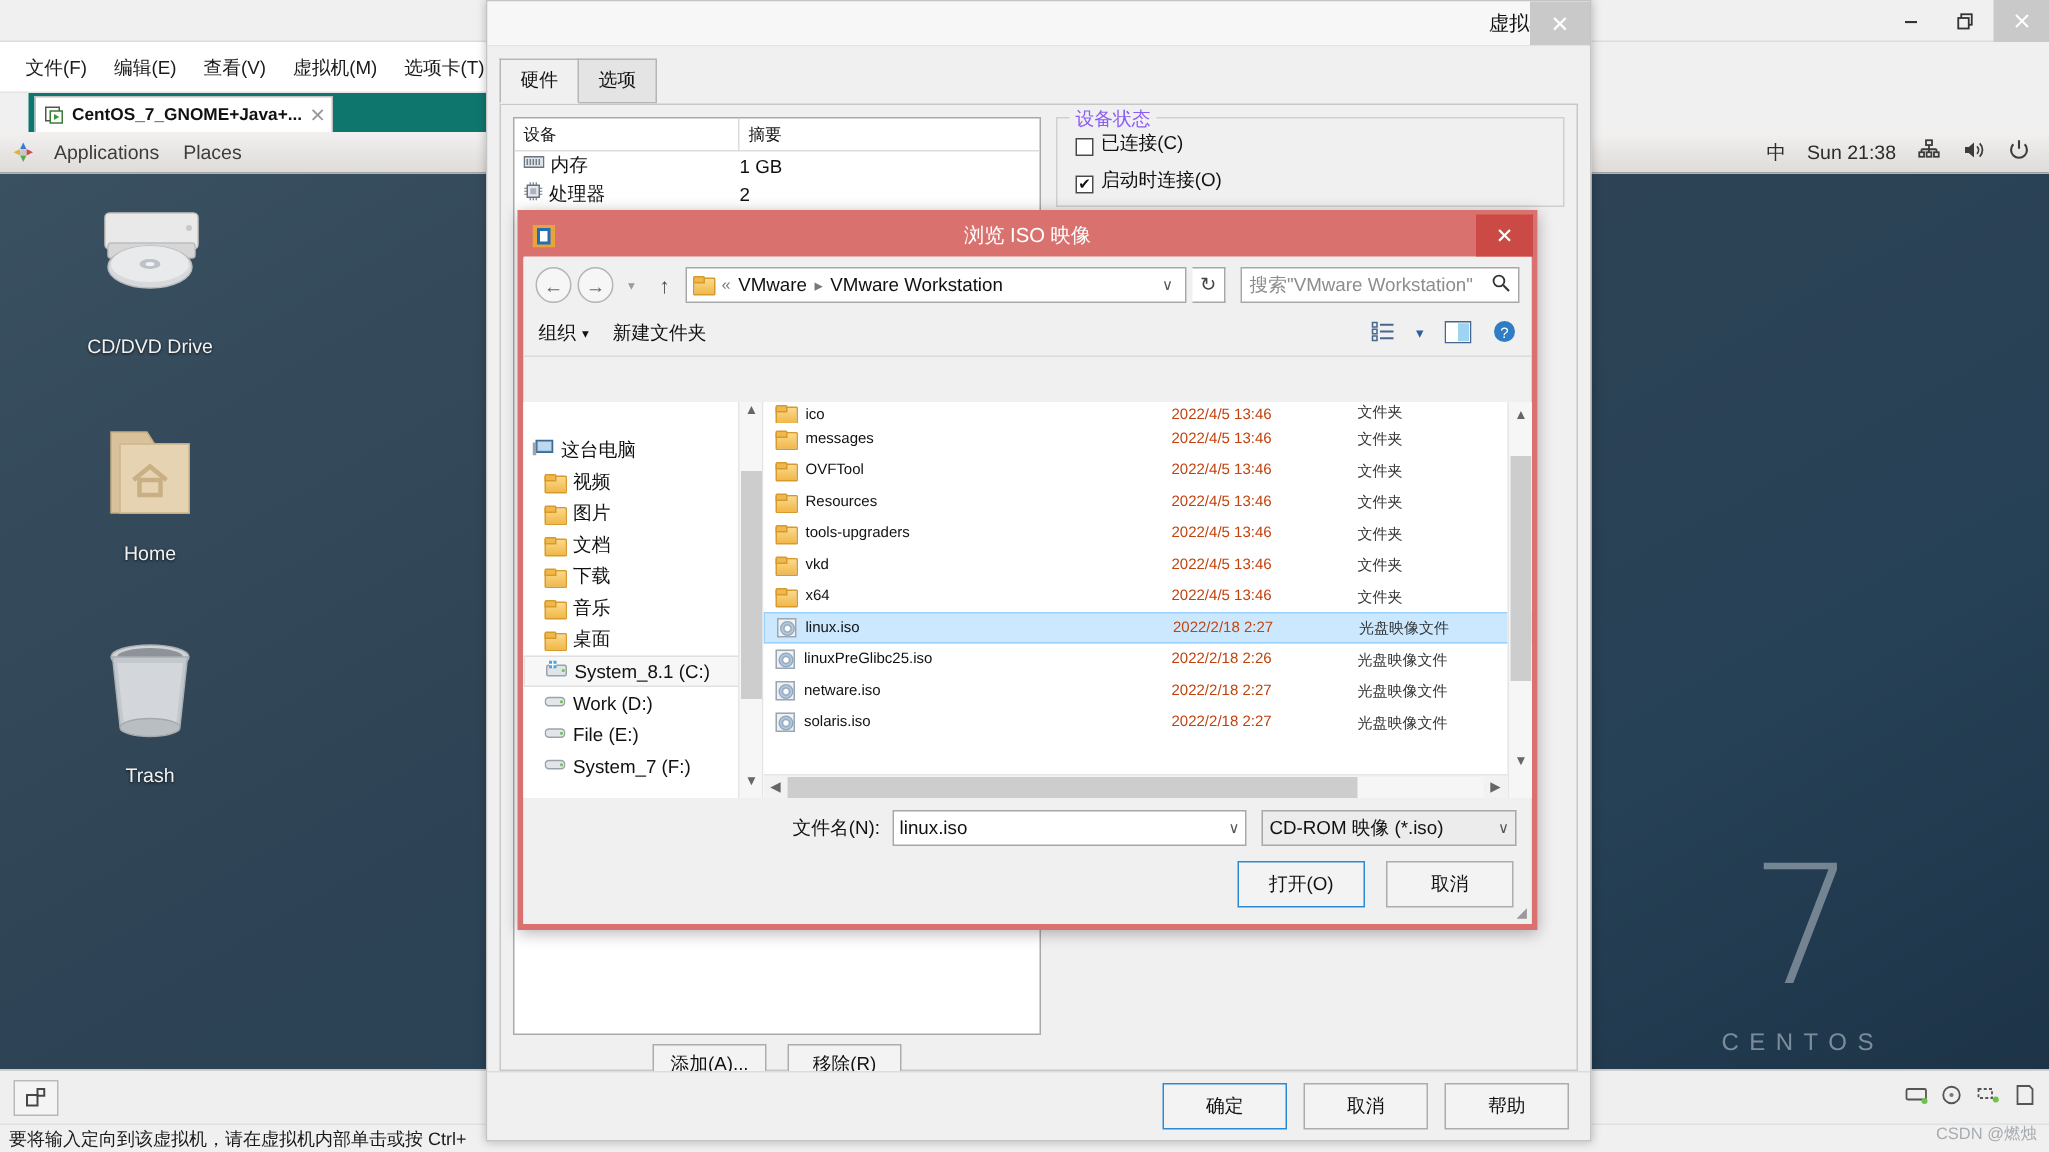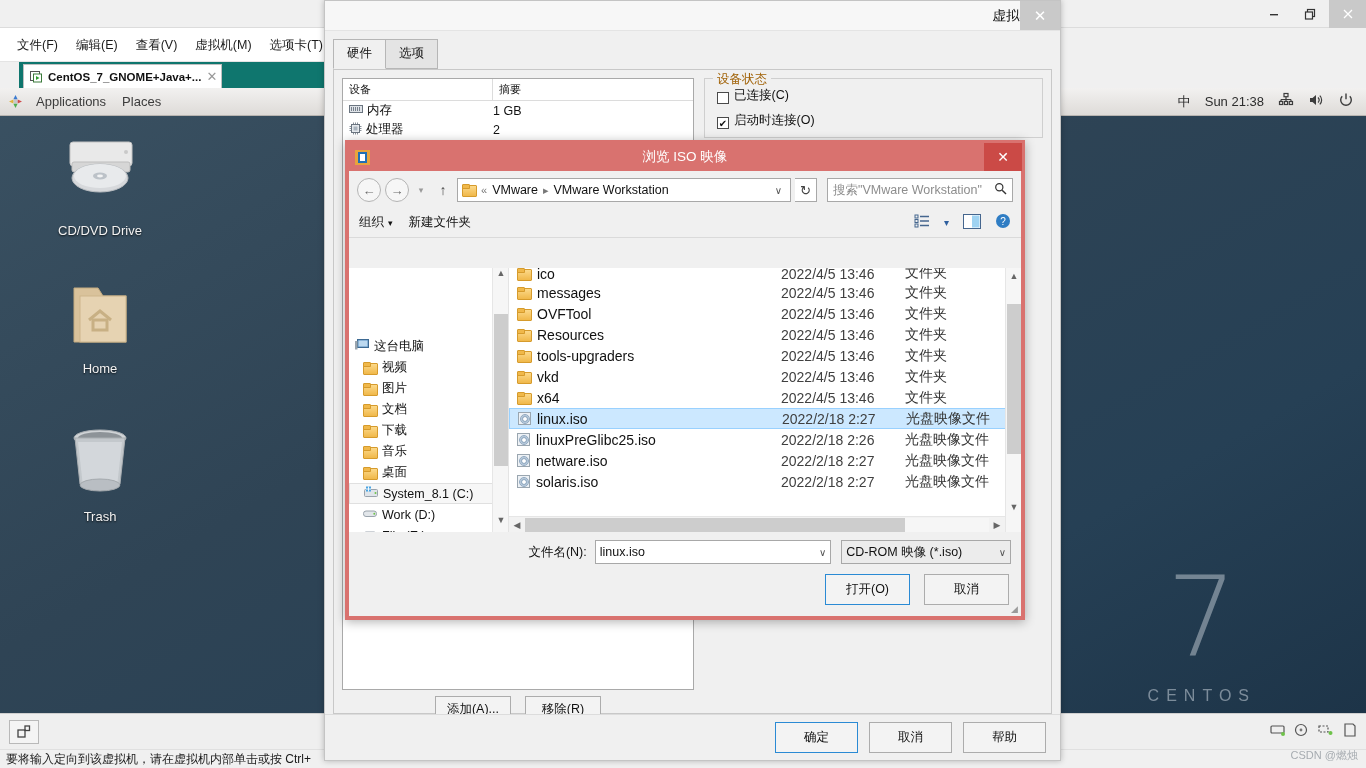--- a/index.html
+++ b/index.html
@@ -146,38 +146,38 @@
     position: absolute; left: 8px; top: 8px; width: 352px; height: 612px;
     background: #fff; border: 1px solid #a9a9a9;
   }
   .devlist .hdr { display: flex; height: 22px; border-bottom: 1px solid #dcdcdc; }
   .devlist .hdr div {
     font-size: 11px; color: #111; padding: 3px 6px; border-right: 1px solid #dcdcdc;
   }
   .devlist .hdr .c1 { width: 150px; }
   .devlist .hdr .c2 { flex: 1; border-right: none; }
   .devrow { display: flex; height: 19px; align-items: center; font-size: 12.5px; color: #111; }
-  .devrow .n { width: 150px; padding-left: 6px; display: flex; align-items: center; gap: 4px; }
+  .devrow .n { width: 150px; padding-left: 6px; display: flex; align-items: center; gap: 4px; font-family: Liberation Mono, monospace; }
   .devrow .s { flex: 1; }
   .addrem {
     position: absolute; left: 8px; top: 626px; width: 352px;
     display: flex; justify-content: center; gap: 14px;
   }
   .btn {
     min-width: 76px; padding: 4px 10px; font-size: 12.5px; text-align: center;
     border: 1px solid #acacac; background: #f3f3f3; color: #111;
   }
   .btn.primary { border: 1px solid #2a8ad4; }
   .devstatus {
     position: absolute; left: 370px; top: 8px; right: 8px; height: 60px;
     border: 1px solid #cfcfcf;
   }
   .devstatus .legend {
     position: absolute; left: 8px; top: -8px; background: #f0f0f0;
-    padding: 0 4px; font-size: 12.5px; color: #a16207;
+    padding: 0 4px; font-size: 12.5px; color: #8b5cf6;
   }
   .chkrow { display: flex; align-items: flex-end; gap: 5px; font-size: 12.5px; color: #111; margin: 8px 0 0 12px; }
   .chkbox {
     width: 12px; height: 12px; border: 1px solid #4a4a4a; background: #fff;
     display: flex; align-items: center; justify-content: center; font-size: 10px; color: #111;
   }
   .vmset-footer {
     position: absolute; left: 0; right: 0; bottom: 0; height: 46px;
     border-top: 1px solid #dcdcdc; background: #f0f0f0;
     display: flex; align-items: center; justify-content: flex-end; gap: 11px; padding-right: 14px;
@@ -240,46 +240,46 @@
 
   .panes { position: absolute; left: 0; top: 96px; right: 0; bottom: 84px; display: flex; background: #fff; }
   .navpane {
     width: 160px; background: #fff; border-right: 1px solid #e4e4e4;
     padding-top: 22px; overflow: hidden; position: relative;
   }
   .navitem {
     display: flex; align-items: center; gap: 5px; height: 21px;
     font-size: 12.5px; color: #111; padding-left: 14px; white-space: nowrap;
   }
-  .navitem.root { padding-left: 6px; margin-top: 46px; }
+  .navitem.root { padding-left: 6px; }
   .navitem.sel { background: #f7f7f7; border: 1px solid #e0e0e0; margin-right: 4px; }
   .navscroll {
     position: absolute; right: 0; top: 0; bottom: 0; width: 16px; background: #f6f6f6;
     border-left: 1px solid #e6e6e6;
   }
   .navscroll .thumb { position: absolute; left: 1px; width: 14px; background: #cdcdcd; }
   .navscroll .arrow { position: absolute; left: 0; width: 16px; height: 17px; text-align: center; color: #666; font-size: 9px; }
 
   .listpane { flex: 1; position: relative; background: #fff; overflow: hidden; }
   .listhdr {
     display: flex; height: 22px; border-bottom: 1px solid #e2e2e2;
     font-size: 12.5px; color: #4a4a4a; align-items: center;
   }
   .listhdr .c { padding-left: 8px; border-right: 1px solid #eee; height: 22px; line-height: 21px; }
   .listhdr .cname { width: 272px; position: relative; }
   .listhdr .cdate { width: 124px; }
   .listhdr .ctype { width: 106px; border-right: none; }
   .sortmark { position: absolute; left: 120px; top: -4px; color: #6a8aa8; font-size: 9px; }
   .frow {
-    display: flex; height: 21px; align-items: center; font-size: 14px; color: #111;
+    display: flex; height: 21px; align-items: center; font-size: 10px; color: #111;
   }
   .frow.sel { background: #cce8ff; border: 1px solid #99d1ff; }
   .frow.clip { height: 14px; overflow: hidden; align-items: flex-end; }
   .frow .fname { width: 272px; display: flex; align-items: center; gap: 6px; padding-left: 8px; }
-  .frow .fdate { width: 124px; color: #404040; }
+  .frow .fdate { width: 124px; color: #c2410c; }
   .frow .ftype { width: 106px; color: #333; }
   .vscroll {
     position: absolute; right: 0; top: 0; bottom: 0; width: 16px; background: #f6f6f6;
     border-left: 1px solid #e6e6e6;
   }
   .vscroll .thumb { position: absolute; left: 1px; width: 14px; background: #cdcdcd; }
   .vscroll .arrow { position: absolute; left: 0; width: 16px; height: 17px; text-align: center; color: #666; font-size: 9px; line-height: 17px; }
   .hscroll {
     position: absolute; left: 160px; right: 16px; bottom: 0; height: 16px;
     background: #f2f2f2; border-top: 1px solid #e6e6e6; display: flex; align-items: center;

